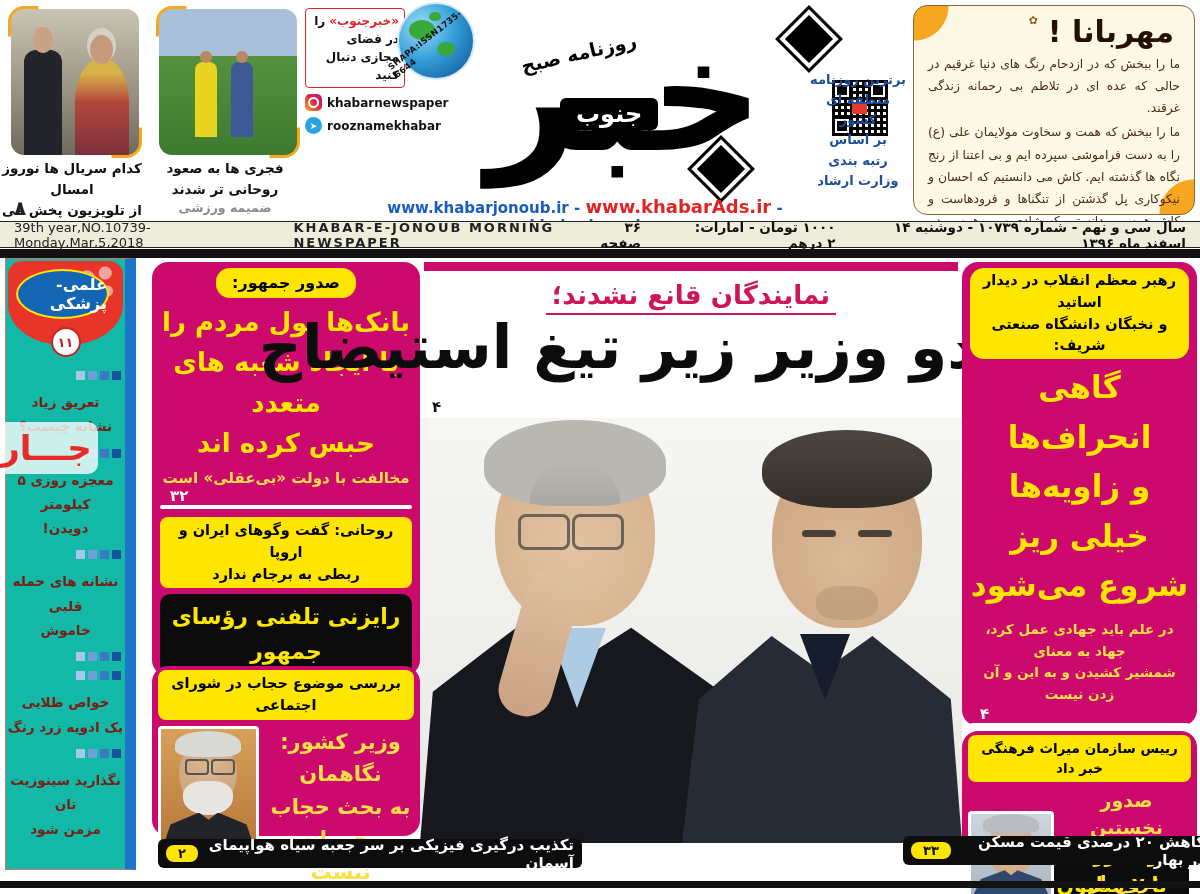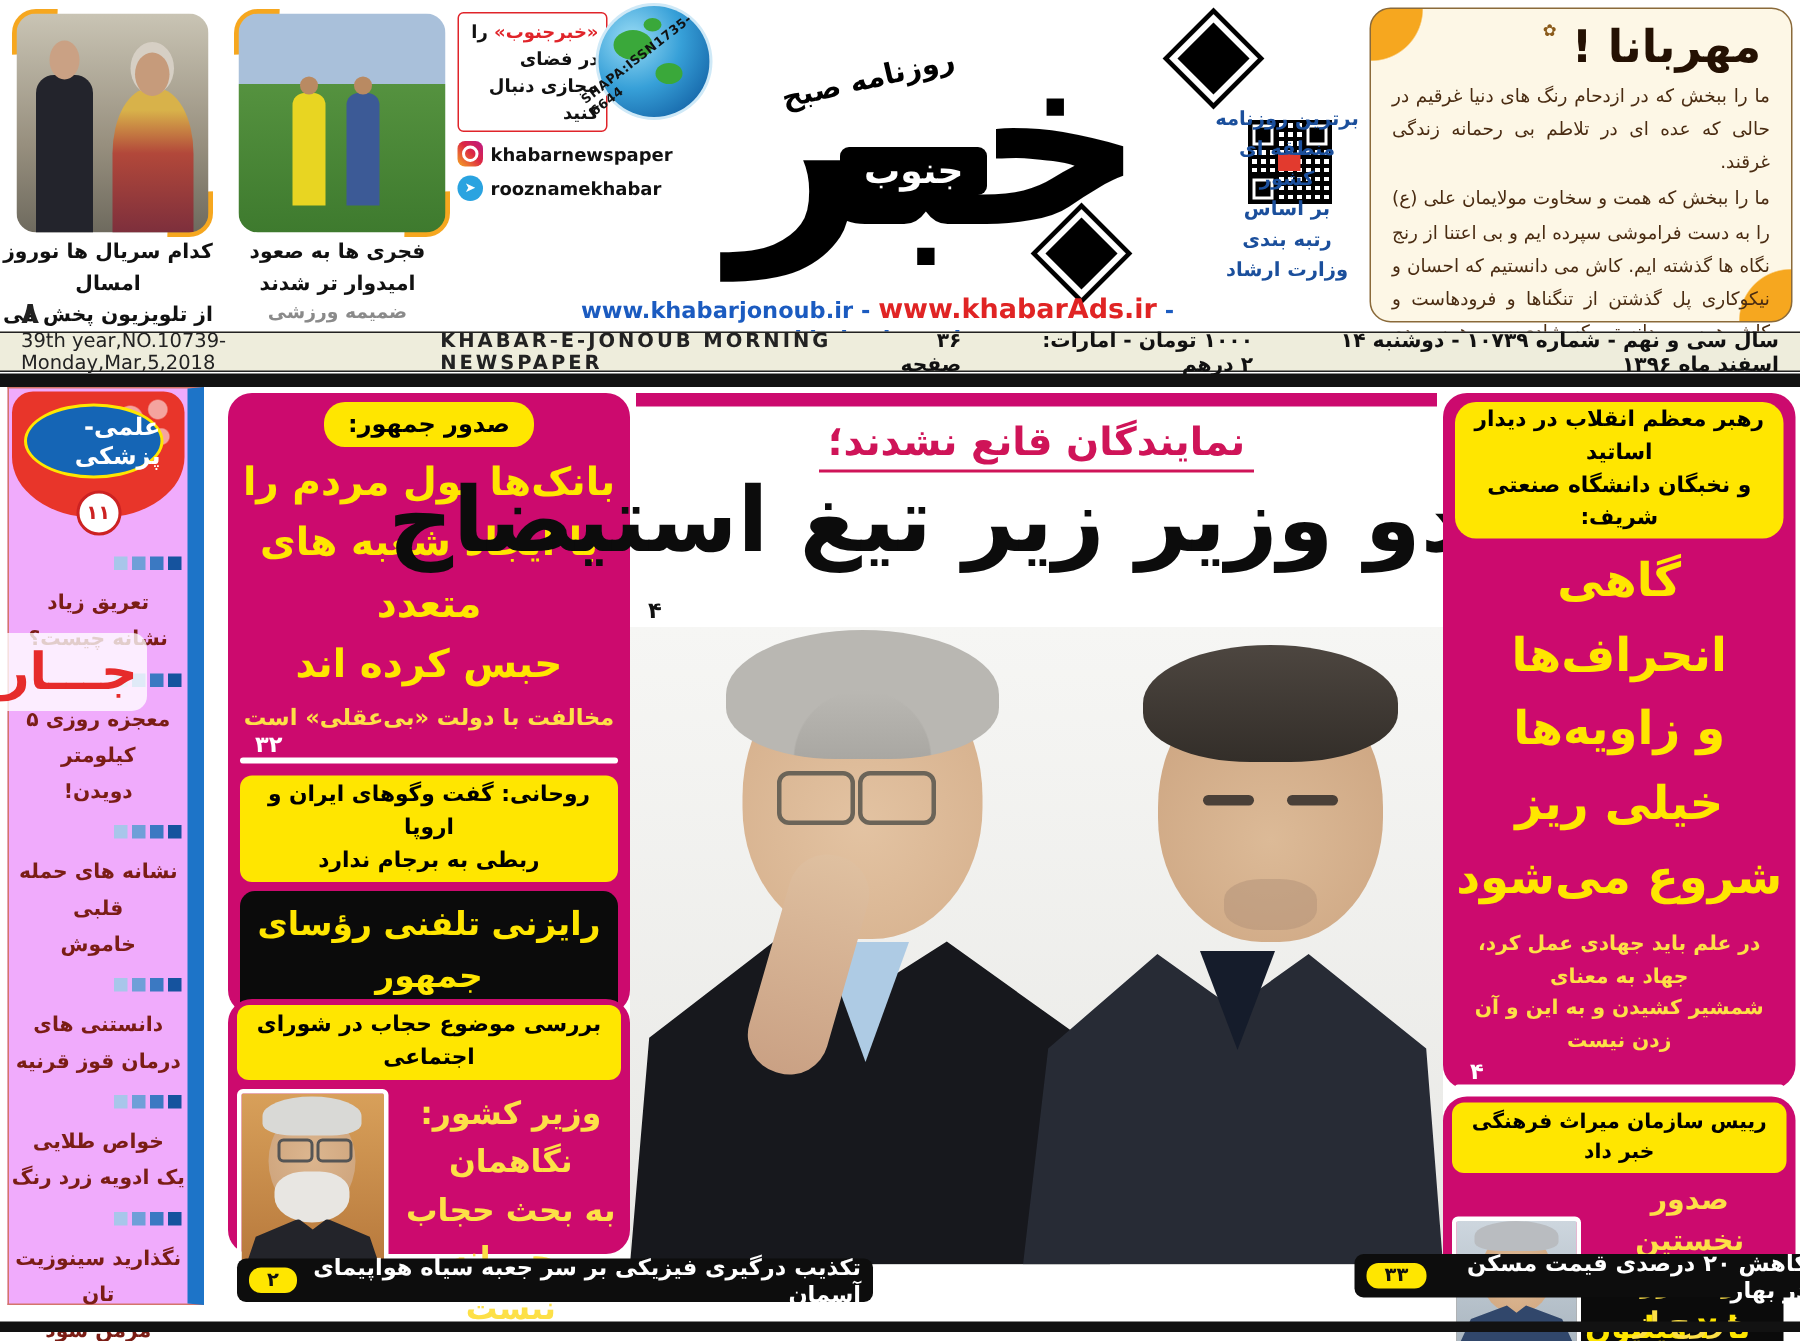--- a/index.html
+++ b/index.html
@@ -81,21 +81,21 @@
 
   
   .dateline{background:#eeeddc;border-top:1px solid #222;border-bottom:1px solid #222;
             display:flex;align-items:center;padding:0 14px;gap:10px;}
   .dl-en{font-size:13px;color:#222;}
   .dl-name{letter-spacing:2px;}
   .dl-fa{font-size:13.5px;color:#111;}
   .thickbar{background:#121212;}
 
   
-  .sidebar{background:#f0abfc;border:1px solid #d4756b;border-right:11px solid #1d74c8;}
+  .sidebar{background:#14b8a6;border:1px solid #d4756b;border-right:11px solid #1d74c8;}
   .sb-head{position:relative;height:84px;background:#e8352a;border-radius:14px 14px 48% 48%;margin:2px;overflow:visible;}
   .sb-head .bubble{position:absolute;right:4px;top:2px;width:46px;height:40px;opacity:.55;
       background:radial-gradient(circle at 70% 25%,#fff 0 6px,transparent 7px),
                  radial-gradient(circle at 30% 40%,#fff 0 8px,transparent 9px),
                  radial-gradient(circle at 75% 70%,#fff 0 5px,transparent 6px);}
   .sb-ellipse{position:absolute;left:8px;right:14px;top:8px;height:46px;background:#1565b5;border:2px solid #ffe600;
               border-radius:50%;display:flex;align-items:center;justify-content:center;
               color:#fff;font-size:16px;font-weight:bold;}
   .sb-badge{position:absolute;left:50%;bottom:-12px;transform:translateX(-50%);width:26px;height:26px;border-radius:50%;
             background:#fff;border:2px solid #c22;color:#c22;font-weight:bold;font-size:13px;
@@ -152,21 +152,21 @@
         <div class="player pl-y">
             <i class="plhead"></i>
           </div>
         <div class="player pl-b">
             <i class="plhead"></i>
           </div>
       </div>
     </div>
   </div>
   <div class="abs rtl ctr b cap pre" style="left:152px;top:158px;width:146px;">فجری ها به صعود
-امیدوار تر شدند</div>
+روحانی تر شدند</div>
   <div class="abs rtl ctr b note" style="left:152px;top:200px;width:146px;">ضمیمه ورزشی</div>
 
   <div class="abs" style="left:305px;top:8px;width:100px;">
     <div class="social-label rtl b">
       <span style="color:#e0242a;">«خبرجنوب»</span><span> را در فضای مجازی دنبال کنید</span>
     </div>
     <div class="handle-row">
       <span class="ig"></span>
       <span class="handle b">khabarnewspaper</span>
     </div>
@@ -254,22 +254,20 @@
         <i class="sq4"></i>
       </div>
     <div class="sb-item b rtl pre">نشانه های حمله قلبی
 خاموش</div>
     <div class="sq-row">
         <i class="sq1"></i>
         <i class="sq2"></i>
         <i class="sq3"></i>
         <i class="sq4"></i>
       </div>
-    <div class="sb-item b rtl pre">دانستنی های
-درمان قوز قرنیه</div>
     <div class="sq-row">
         <i class="sq1"></i>
         <i class="sq2"></i>
         <i class="sq3"></i>
         <i class="sq4"></i>
       </div>
     <div class="sb-item b rtl pre">خواص طلایی
 یک ادویه زرد رنگ</div>
     <div class="sq-row">
         <i class="sq1"></i>

